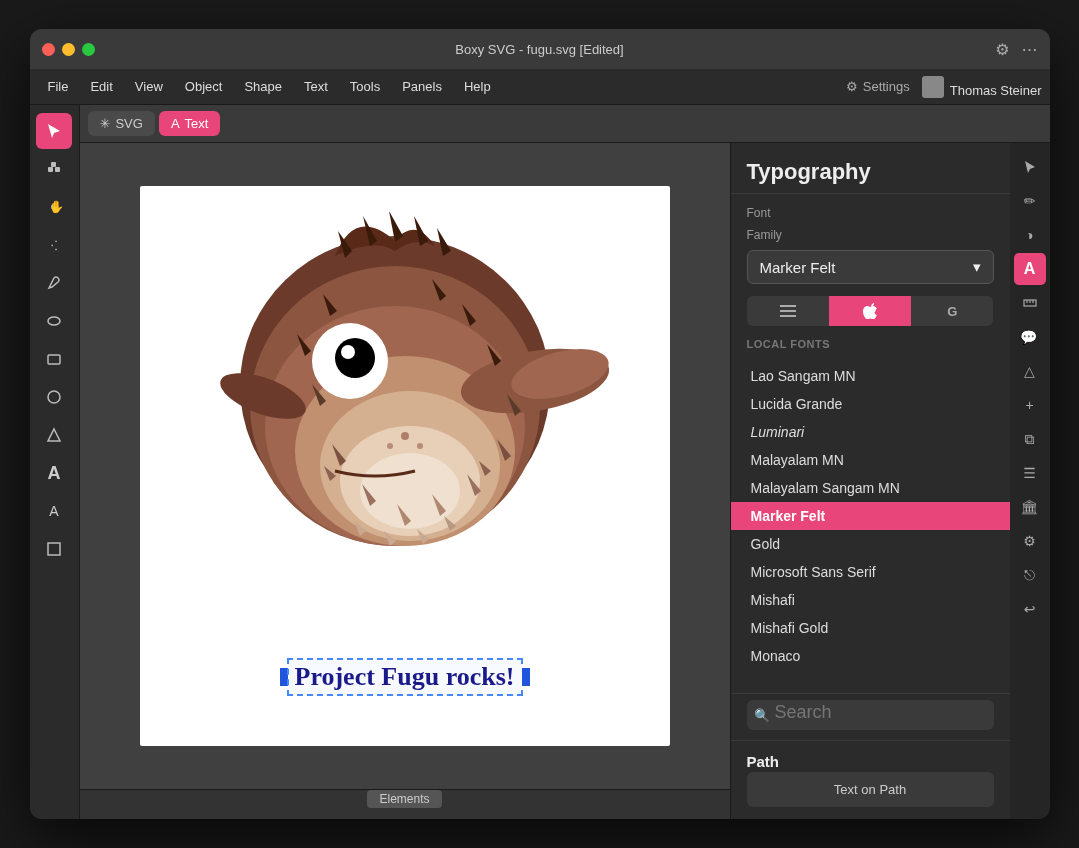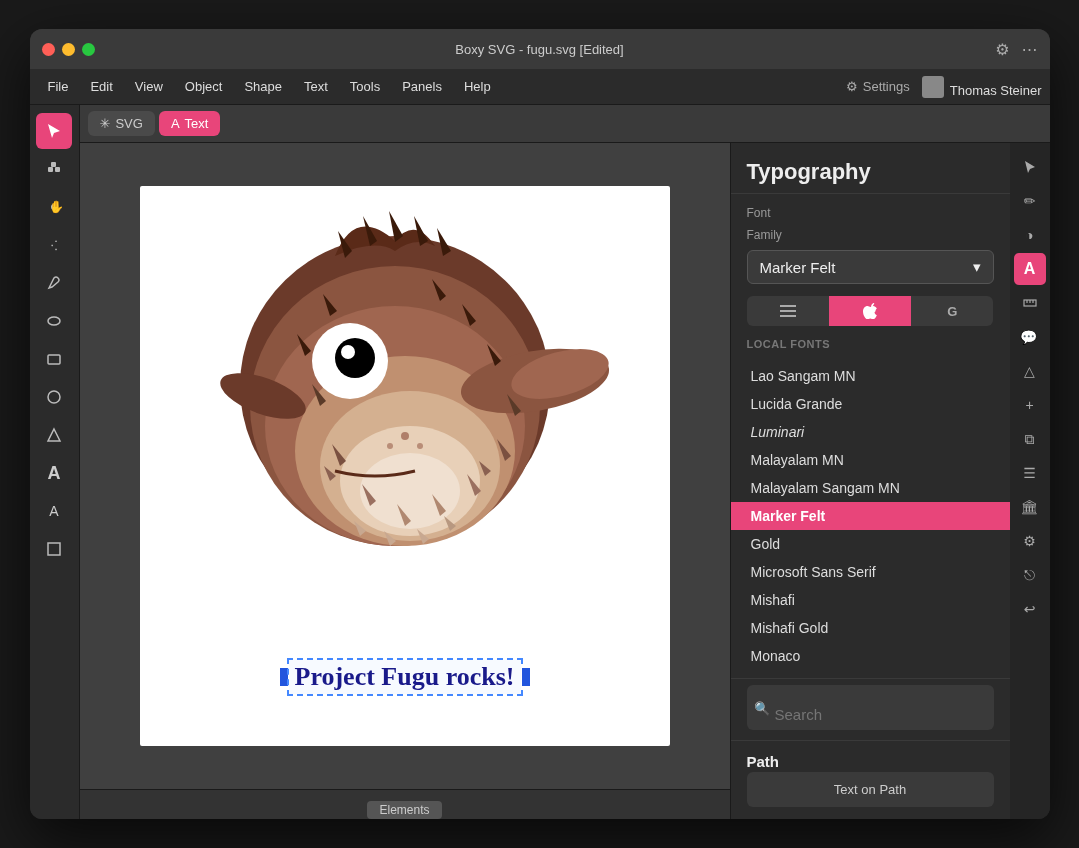--- a/index.html
+++ b/index.html
@@ -207,21 +207,21 @@
       display: flex;
       flex-direction: column;
       align-items: center;
     }
     
     .bottom-bar {
       height: 30px;
       background: #333;
       border-top: 1px solid #1a1a1a;
       display: flex;
-      align-items: flex-end;
+      align-items: flex-start;
       justify-content: center;
     }
     .elements-badge {
       background: #555;
       color: #ccc;
       font-size: 12px;
       padding: 2px 12px;
       border-radius: 4px;
     }
     
@@ -307,23 +307,23 @@
     .font-item.active { background: #e8457a; color: white; }
     .search-bar-container {
       padding: 6px 16px 10px;
       border-top: 1px solid #3a3a3a;
     }
     .search-bar {
       width: 100%;
       background: #3a3a3a;
       border: none;
       border-radius: 6px;
-      padding: 21px 10px 7px 28px;
+      padding: 2px 10px 7px 28px;
       color: #eab308;
-      font-size: 15px;
+      font-size: 18px;
       outline: none;
     }
     .search-wrapper {
       position: relative;
     }
     .search-icon-inner {
       position: absolute;
       left: 8px;
       top: 50%;
       transform: translateY(-50%);

